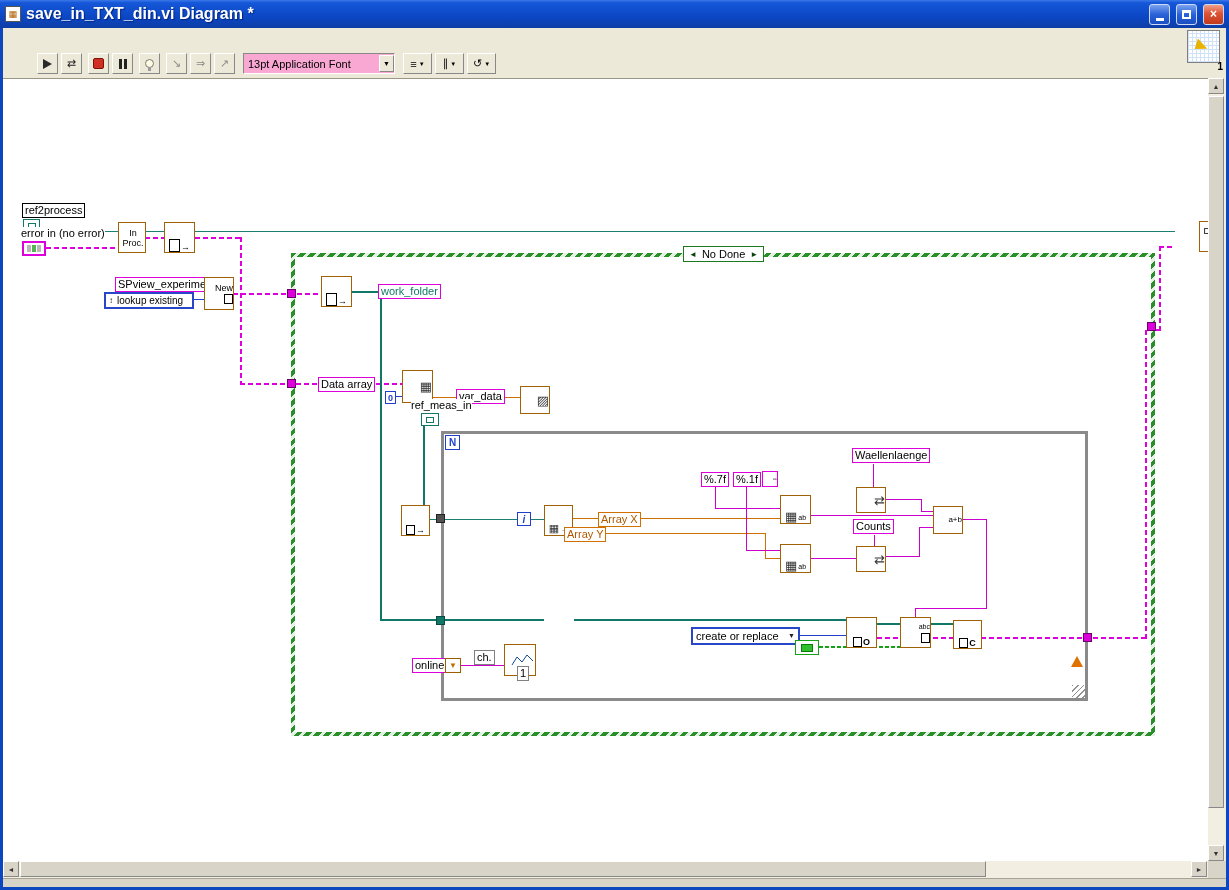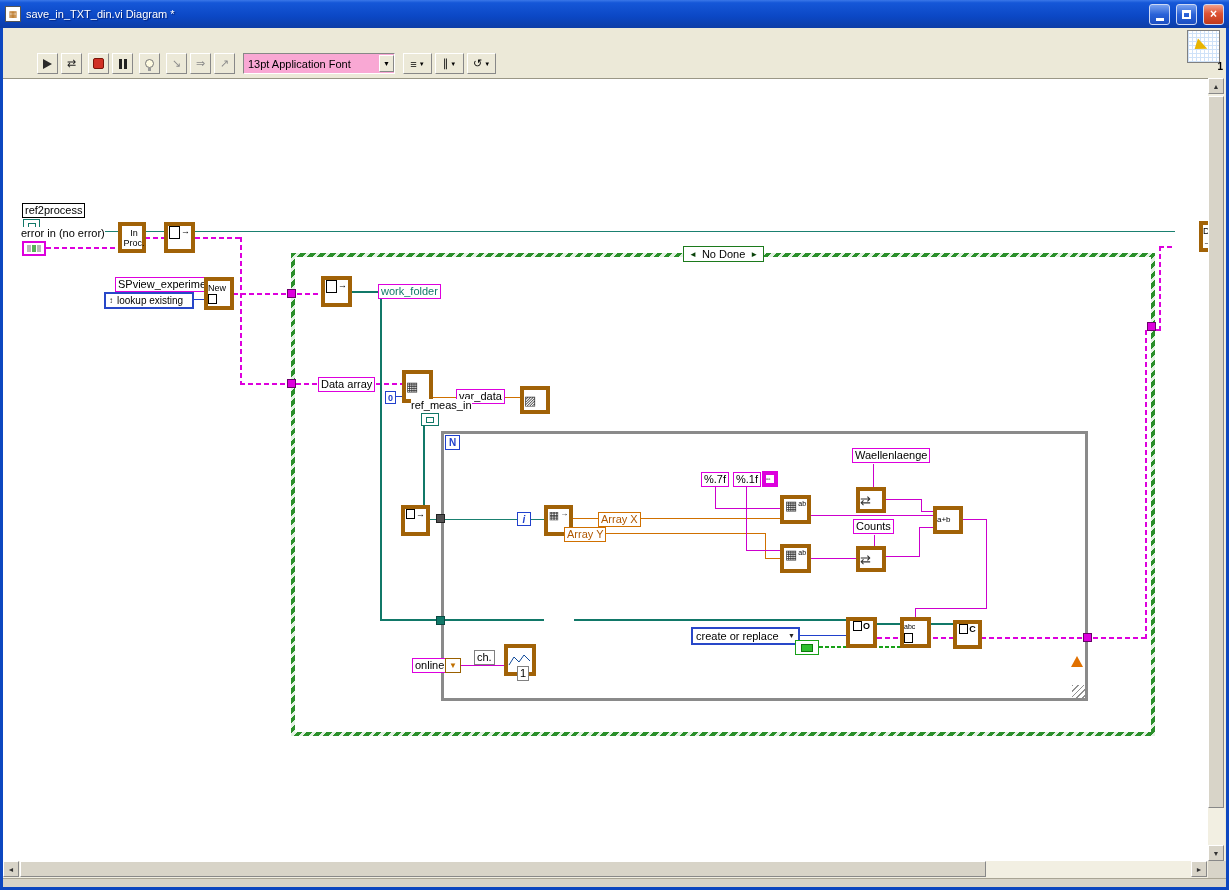--- a/index.html
+++ b/index.html
@@ -1,21 +1,21 @@
 <!DOCTYPE html>
 <html><head>
 <meta charset="utf-8">
 <style>
 *{margin:0;padding:0;box-sizing:border-box}
 html,body{width:1229px;height:890px}
 body{position:relative;font-family:"Liberation Sans",sans-serif;background:#0d47c0;overflow:hidden}
 
 .titlebar{position:absolute;left:0;top:0;width:1229px;height:28px;background:linear-gradient(180deg,#3a77e8 0%,#1557d8 10%,#0b47c4 60%,#0d3da6 100%);display:flex;align-items:center;padding:0 5px;gap:5px}
 .tb-icon{width:16px;height:16px;background:#fff;border:1px solid #555;display:flex;align-items:center;justify-content:center;font-size:9px;color:#b06000}
-.tb-title{color:#fff;font-weight:normal;font-size:11px;flex:1;text-shadow:1px 1px 1px #00227a;white-space:nowrap}
+.tb-title{color:#fff;font-weight:bold;font-size:16px;flex:1;text-shadow:1px 1px 1px #00227a;white-space:nowrap}
 .cap{width:21px;height:21px;border-radius:3px;border:1px solid #cdd9f5;display:flex;align-items:center;justify-content:center;color:#fff;font-size:12px;font-weight:bold}
 .cap.min,.cap.max{background:linear-gradient(180deg,#7aa2ef 0%,#2a62d8 50%,#1b4ec2 100%);margin-left:1px}
 .cap.close{background:linear-gradient(180deg,#f0a08c 0%,#dd5334 45%,#c03a1c 100%);margin-left:1px}
 .glyph-min{width:8px;height:3px;background:#fff;margin-top:10px}
 .glyph-max{width:9px;height:9px;border:2px solid #fff;border-top-width:3px}
 
 .inner{position:absolute;left:3px;top:28px;width:1223px;height:859px;background:#ece9d8}
 .menubar{position:absolute;left:0;top:0;width:100%;height:21px;display:flex;align-items:center;font-size:11px;border-bottom:1px solid #d8d4c4}
 .menu-item{padding:2px 7px;color:#000}
 .toolbar{position:absolute;left:0;top:21px;width:100%;height:29px;display:flex;align-items:center;padding-left:34px;gap:3px}
@@ -56,21 +56,21 @@
 .selector .arr{font-size:8px;color:#0a420a}
 .loop{position:absolute;border:3px solid #8a8a8a}
 .resize-corner{position:absolute;width:13px;height:13px;background:repeating-linear-gradient(135deg,#909090 0,#909090 1px,rgba(0,0,0,0) 1px,rgba(0,0,0,0) 4px)}
 
 .lbl{position:absolute;background:#fff;border:1px solid #dd00dd;font-size:11px;line-height:13px;padding:0 2px;white-space:nowrap;color:#000}
 .lbl.num{border-color:#d07000;color:#b05800}
 .lbl.plain{border:none;padding:0}
 .lbl.blk{border-color:#000}
 .lbl.grayb{border-color:#808080}
 .lbl.tealtx{color:#117868}
-.node{position:absolute;background:#fff;border:4px solid #a16207;display:flex;flex-direction:column;align-items:flex-start;justify-content:center;font-size:9px;line-height:10px;text-align:center;gap:1px}
+.node{position:absolute;background:#fff;border:1px solid #a16207;display:flex;flex-direction:column;align-items:flex-end;justify-content:center;font-size:9px;line-height:10px;text-align:center;gap:1px}
 .row{flex-direction:row}
 .nbox{position:absolute;background:#fff;border:1px solid #2040cc;color:#2040cc;font-weight:bold;font-size:10px;display:flex;align-items:center;justify-content:center}
 .term{position:absolute;background:#fff;border:1px solid #117868;display:flex;align-items:center;justify-content:center}
 .term i{display:block;width:8px;height:6px;border:1px solid #117868}
 .errterm{position:absolute;background:#fff;border:2px solid #dd00dd;display:flex;align-items:center;justify-content:center;gap:1px;padding:0 1px}
 .errterm i{display:block;width:4px;height:7px}
 .tun{position:absolute;width:9px;height:9px;background:#dd00dd;border:1px solid #6a006a}
 .tun.teal{background:#117868;border-color:#0a4a42}
 .tun.dark{background:#505050;border-color:#222}
 .enum{position:absolute;background:#fff;border:2px solid #2847c8;display:flex;align-items:center;gap:4px;font-size:11px;line-height:12px;padding:0 3px}

